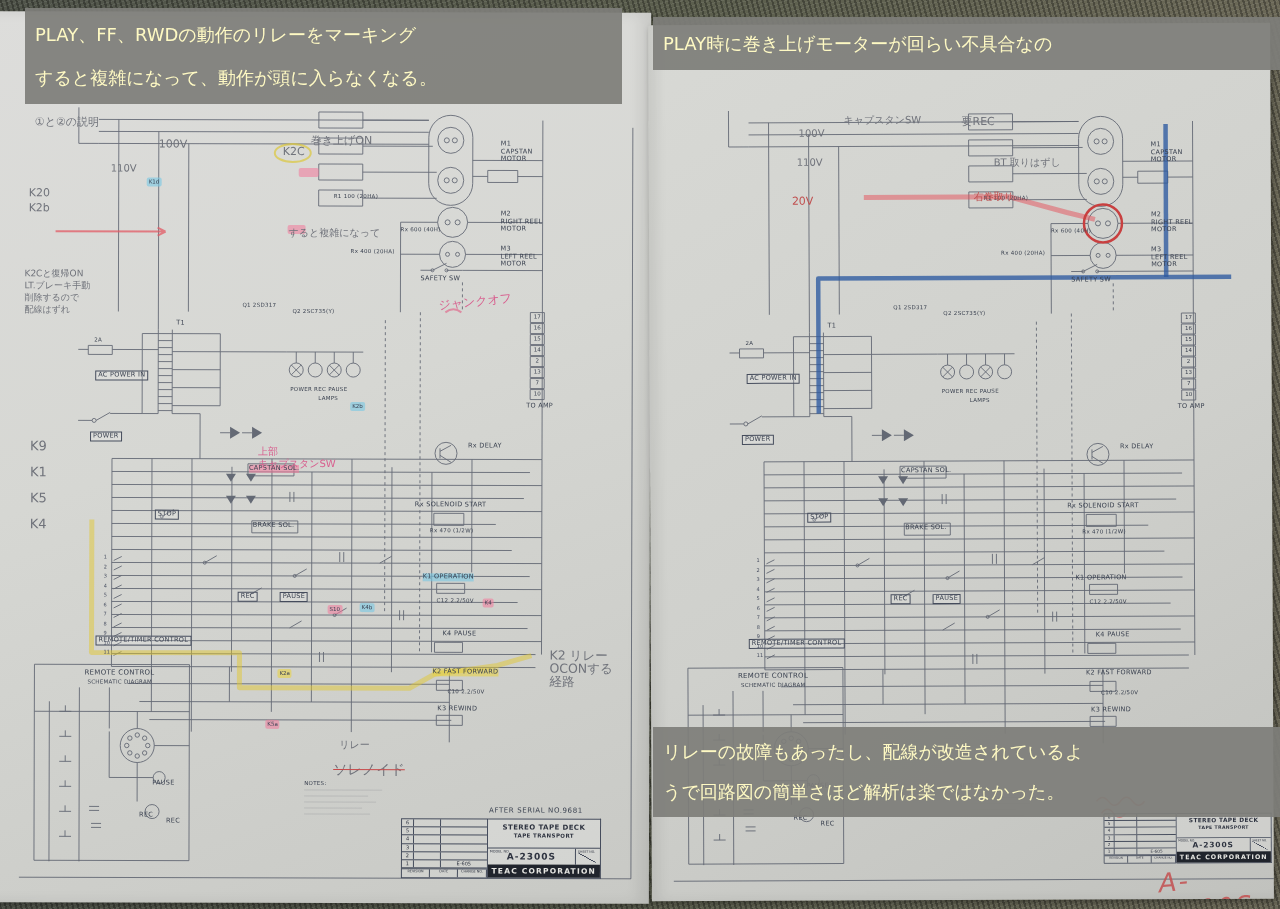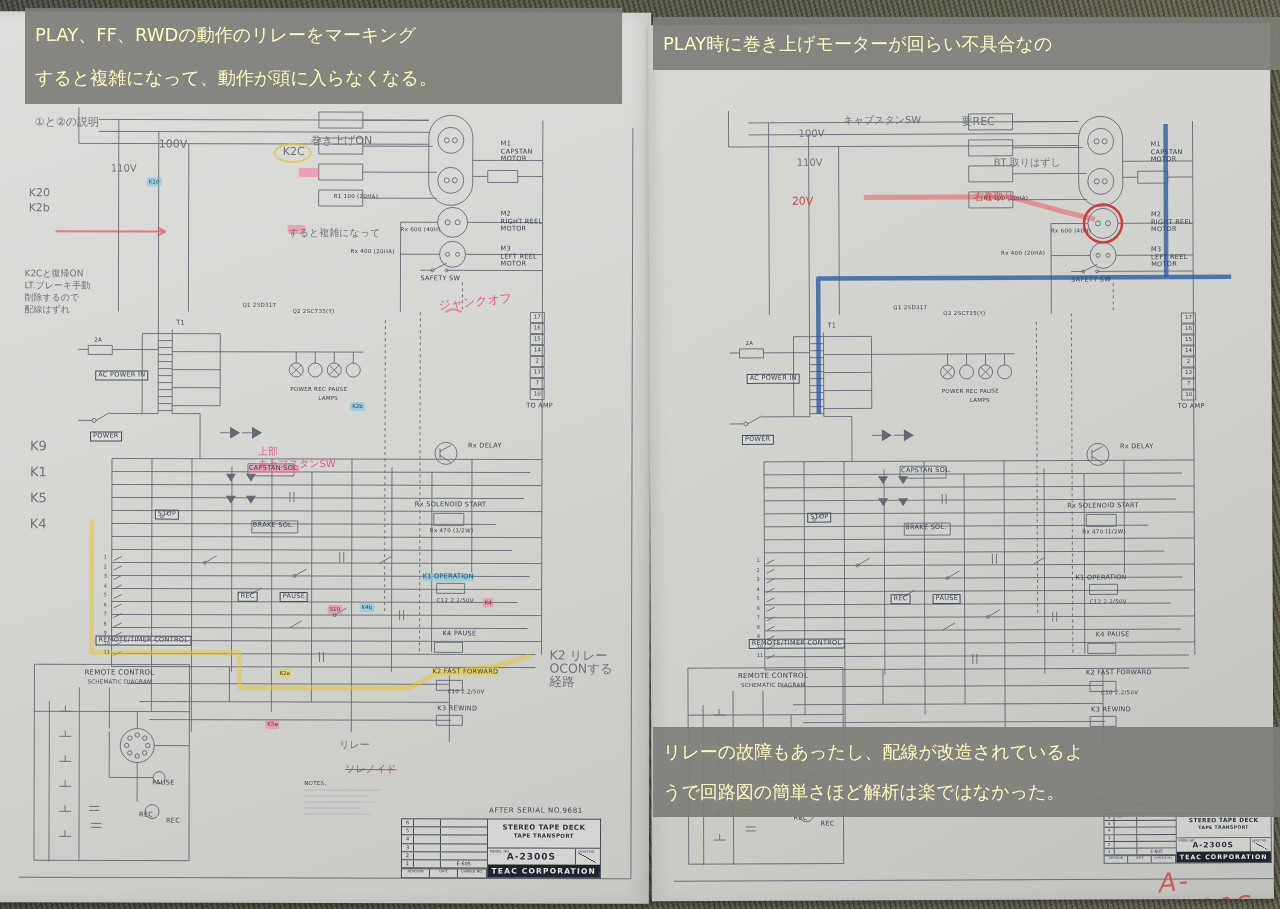--- a/index.html
+++ b/index.html
@@ -287,21 +287,21 @@
 K1
 K5
 K4</div>
     <div class="hw pink" style="left:448px;top:282px;font-size:12px;transform:rotate(-6deg)">ジャンクオフ</div>
     <div class="hw pink" style="left:268px;top:434px;font-size:10px;line-height:12px">上部
 キャプスタンSW</div>
     <div class="hw" style="left:560px;top:636px;font-size:12.5px;line-height:13px">K2 リレー
 OCONする
 経路</div>
     <div class="hw" style="left:350px;top:726px;font-size:10px">リレー</div>
-    <div class="hw strike" style="left:356px;top:750px;font-size:10px">ソレノイド</div>
+    <div class="hw strike" style="left:344px;top:750px;font-size:14px">ソレノイド</div>
   </div>
 
   <div class="afterserial" style="left:500px;top:794px">AFTER SERIAL NO.9681</div>
 
   <div class="tblock" style="left:412px;top:806px">
     <div class="rev">
       <div class="rev-row">
           <span class="n">6</span>
           <span class="m"></span>
           <span class="w"></span>

